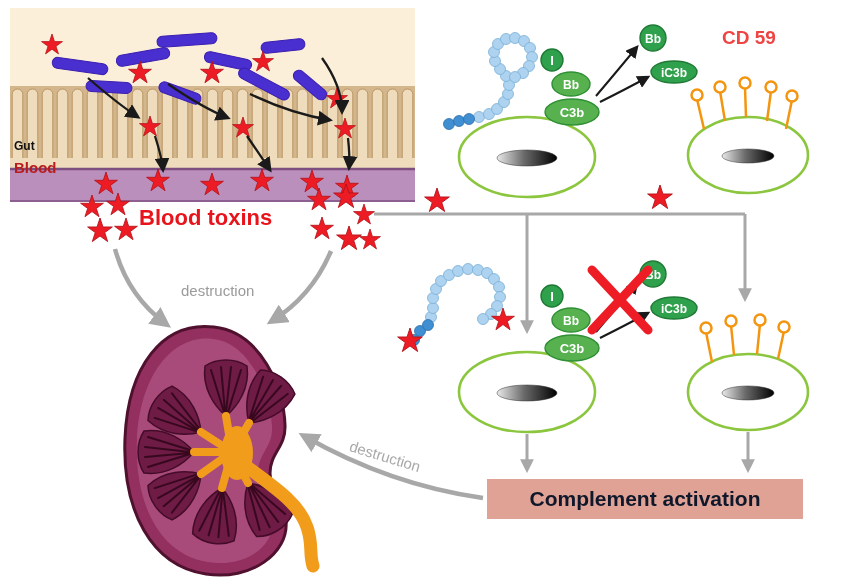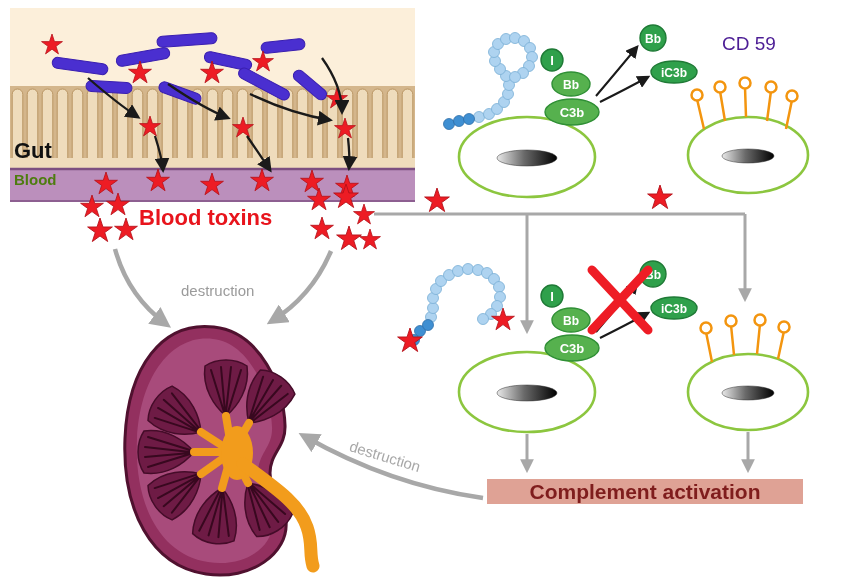--- a/index.html
+++ b/index.html
@@ -6,33 +6,33 @@
   .stage {
     position:relative; width:850px; height:584px; background:#ffffff;
     font-family:"Liberation Sans", sans-serif; overflow:hidden;
   }
   .stage svg.canvas { position:absolute; left:0; top:0; }
   svg text {
     font-family:"Liberation Sans", sans-serif;
     font-weight:bold; fill:#ffffff; text-anchor:middle;
   }
   .lbl { position:absolute; white-space:nowrap; line-height:1; }
-  #gut-label   { left:14px;  top:140px; font-weight:bold; font-size:22px; color:#111; }
-  #blood-label { left:14px;  top:172px; font-weight:bold; font-size:15px; color:#4d7c0f;text-align:center; }
+  #gut-label   { left:14px;  top:140px; font-weight:bold; font-size:12px; color:#111; }
+  #blood-label { left:14px;  top:160px; font-weight:bold; font-size:15px; color:#b91c1c;text-align:center; }
   #shiga-label { left:139px; top:207px; font-weight:bold; font-size:22px; color:#e8141c; }
   #destruction-kidney { left:181px; top:283px; font-size:15px; color:#9b9b9b; }
   #destruction-complement {
     left:350px; top:438px; font-size:15px; color:#a8a8a8;
     transform:rotate(17deg); transform-origin:left center;
   }
-  #cd59-label  { left:722px; top:34px; font-weight:normal; font-size:19px; color:#4c1d95; }
+  #cd59-label  { left:722px; top:28px; font-weight:bold; font-size:19px; color:#ef4444; }
   #complement-box {
-    position:absolute; left:487px; top:479px; width:316px; height:25px;
+    position:absolute; left:487px; top:479px; width:316px; height:40px;
     background:#dfa295; display:flex; align-items:center; justify-content:center;
-    font-weight:bold; font-size:21px; color:#7f1d1d;
+    font-weight:bold; font-size:21px; color:#0f172a;
   }
 </style>
 </head>
 <body>
 
 <div class="stage">
 <svg class="canvas" width="850" height="584" viewBox="0 0 850 584">
   <defs>
     <path id="star5" d="M0,-1 L0.225,-0.309 L0.951,-0.309 L0.363,0.118 L0.588,0.809 L0,0.382 L-0.588,0.809 L-0.363,0.118 L-0.951,-0.309 L-0.225,-0.309 Z"></path>
     <marker id="mBlack" viewBox="0 0 10 10" refX="8" refY="5" markerWidth="6.5" markerHeight="6.5" orient="auto">

